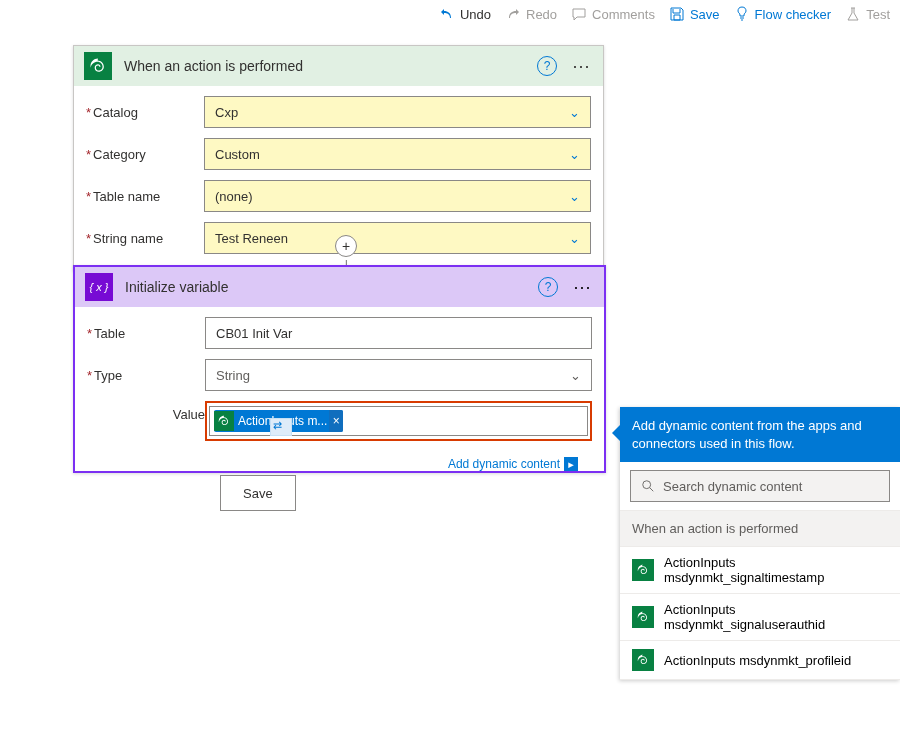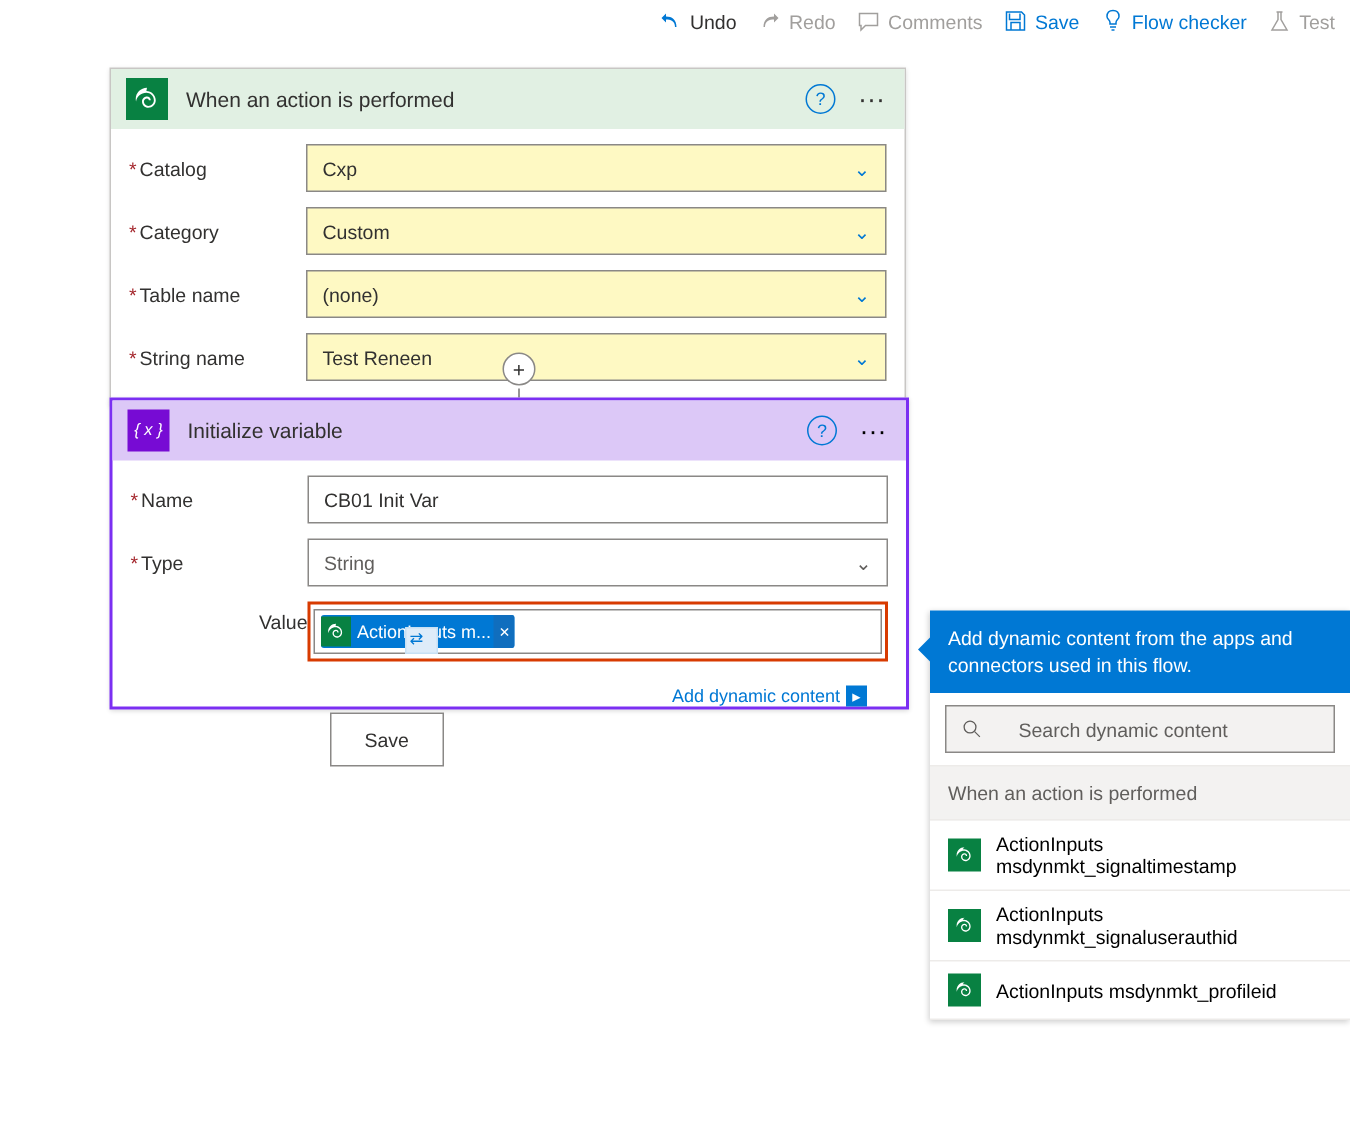--- a/index.html
+++ b/index.html
@@ -53,21 +53,21 @@
 
 .btnrow{position:absolute;left:220px;top:440px;display:flex;gap:30px;}
 .btn{border:1px solid #8a8886;height:34px;padding:0 22px;display:flex;align-items:center;font-size:13px;color:#323130;cursor:pointer;background:#fff;}
 
 .dcpanel{position:absolute;right:0;top:407px;width:280px;background:#fff;box-shadow:-1px 1px 4px rgba(0,0,0,0.2);font-size:13px;}
 .dcpanel .callout{position:absolute;left:-8px;top:18px;width:0;height:0;border-top:8px solid transparent;border-bottom:8px solid transparent;border-right:8px solid #0078d4;}
 .dcpanel .head{background:#0078d4;color:#fff;padding:10px 12px;font-size:13px;line-height:1.35;}
 .dcpanel .tabs{display:flex;border-bottom:1px solid #edebe9;}
 .dcpanel .tab{padding:10px 14px;font-size:13px;color:#323130;cursor:pointer;}
 .dcpanel .tab.active{color:#0078d4;font-weight:600;border-bottom:2px solid #0078d4;}
-.dcpanel .search{margin:8px 10px;border:1px solid #8a8886;background:#f3f2f1;height:30px;display:flex;align-items:center;padding:0 10px;gap:24px;color:#605e5c;}
+.dcpanel .search{margin:8px 10px;border:1px solid #8a8886;background:#f3f2f1;height:30px;display:flex;align-items:center;padding:0 10px;gap:8px;color:#605e5c;}
 .dcpanel .group{padding:10px 12px;background:#f3f2f1;color:#605e5c;border-top:1px solid #edebe9;border-bottom:1px solid #edebe9;}
 .dcpanel .item{display:flex;align-items:center;gap:10px;padding:8px 12px;border-bottom:1px solid #edebe9;cursor:pointer;}
 .dcpanel .item .ib{width:22px;height:22px;background:#088142;display:flex;align-items:center;justify-content:center;color:#fff;flex-shrink:0;}
 .ellipsis{font-size:18px;line-height:10px;}
 svg{display:block;}
 </style>
 </head>
 <body>
 
 <div class="toolbar">
@@ -181,21 +181,21 @@
 
   <div class="card card2">
     <div class="card-header">
       <div class="icon-box icon-purple" style="font-size:11px;font-style:italic;">{ x }</div>
       <div class="title">Initialize variable</div>
       <div class="hicon" style="color:#0078d4;border:1px solid #0078d4;border-radius:50%;font-size:12px;width:18px;height:18px;">?</div>
       <div class="hicon ellipsis">···</div>
     </div>
     <div class="card-body" style="position:relative;padding-bottom:30px;">
       <div class="frow">
-        <div class="flabel"><span class="req">*</span><span>Name</span></div>
+        <div class="flabel"><span class="req">*</span><span>Table</span></div>
         <div class="text-input">CB01 Init Var</div>
       </div>
       <div class="frow">
         <div class="flabel"><span class="req">*</span><span>Type</span></div>
         <div class="type-select">
             <span>String</span>
             <span style="color:#605e5c;">⌄</span>
           </div>
       </div>
       <div class="valrow">

